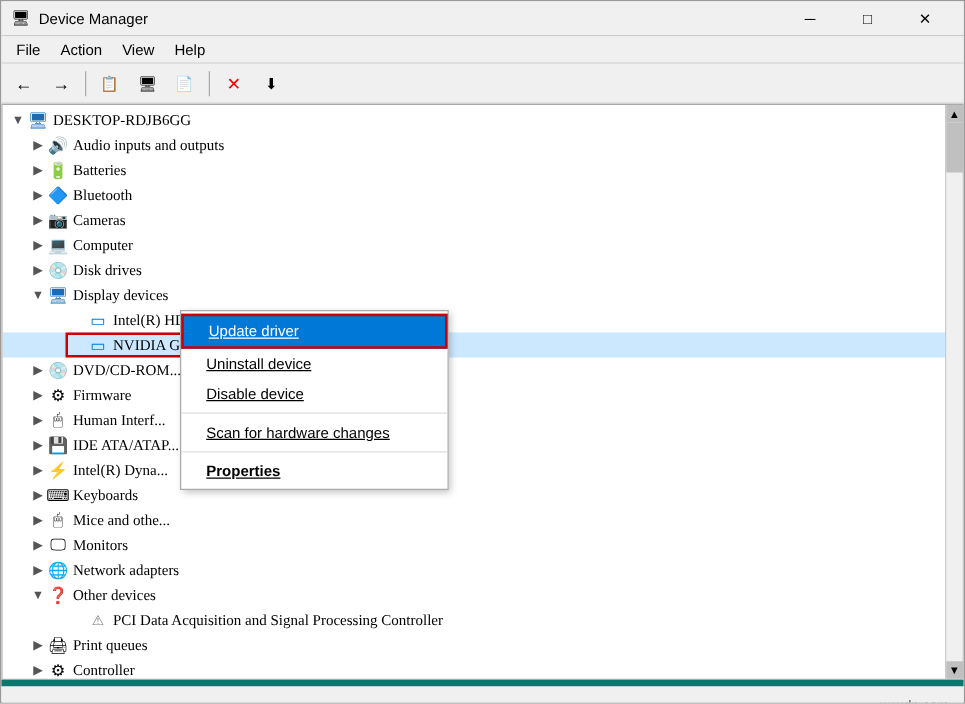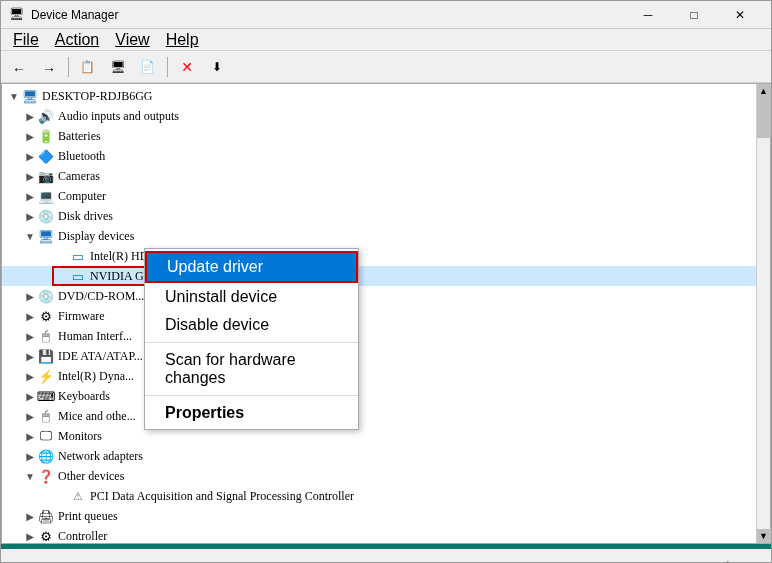--- a/index.html
+++ b/index.html
@@ -54,22 +54,21 @@
       background: #f0f0f0;
       height: 22px;
       display: flex;
       align-items: center;
       padding: 0 4px;
       border-bottom: 1px solid #d0d0d0;
     }
     .menu-item {
       padding: 2px 8px;
       cursor: pointer;
-      font-size: 16px;
-      text-decoration: underline;
+      font-size: 12px;
     }
 
     
     .toolbar {
       background: #f0f0f0;
       height: 32px;
       display: flex;
       align-items: center;
       padding: 0 4px;
       border-bottom: 1px solid #d0d0d0;
@@ -173,22 +172,23 @@
       width: 215px;
       background: #fff;
       border: 1px solid #aaa;
       box-shadow: 2px 2px 6px rgba(0,0,0,0.25);
       z-index: 100;
       padding: 2px 0;
     }
     .ctx-item {
       padding: 5px 20px;
       cursor: pointer;
-      font-size: 16px;
+      font-size: 12px;
       display: block;
+      text-decoration: underline;
     }
     .ctx-item.active {
       background: #0078d7;
       color: white;
       border: 2px solid #cc0000;
     }
     .ctx-item.bold {
       font-weight: bold;
     }
     .ctx-sep {

